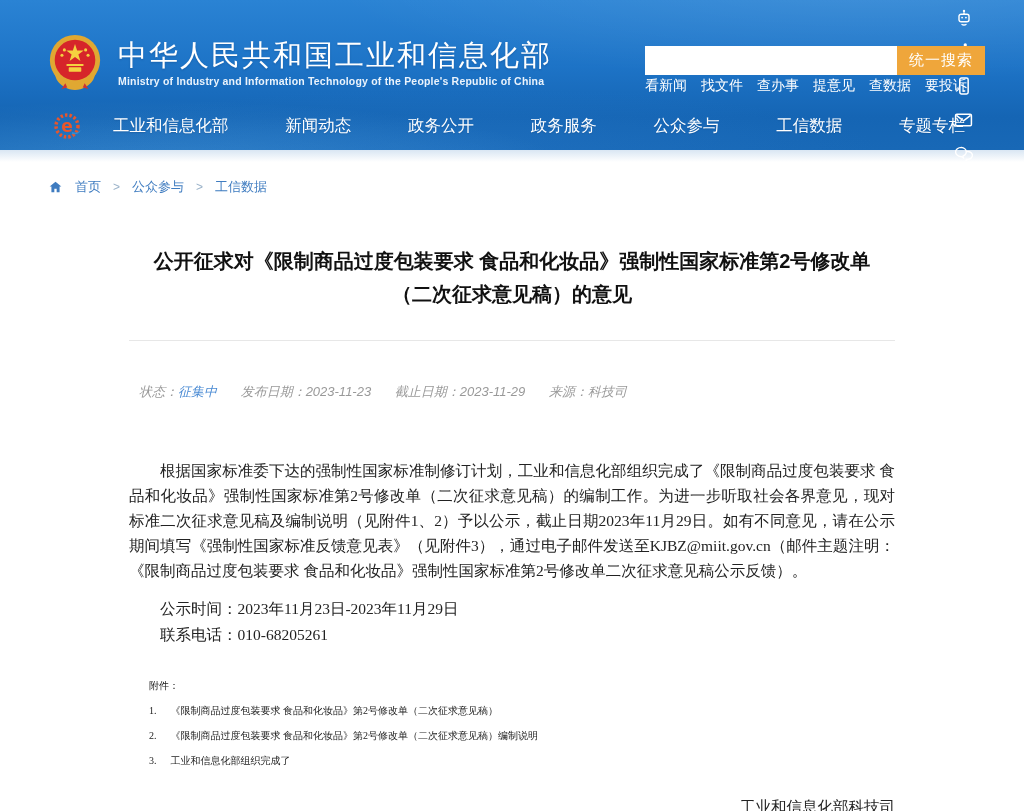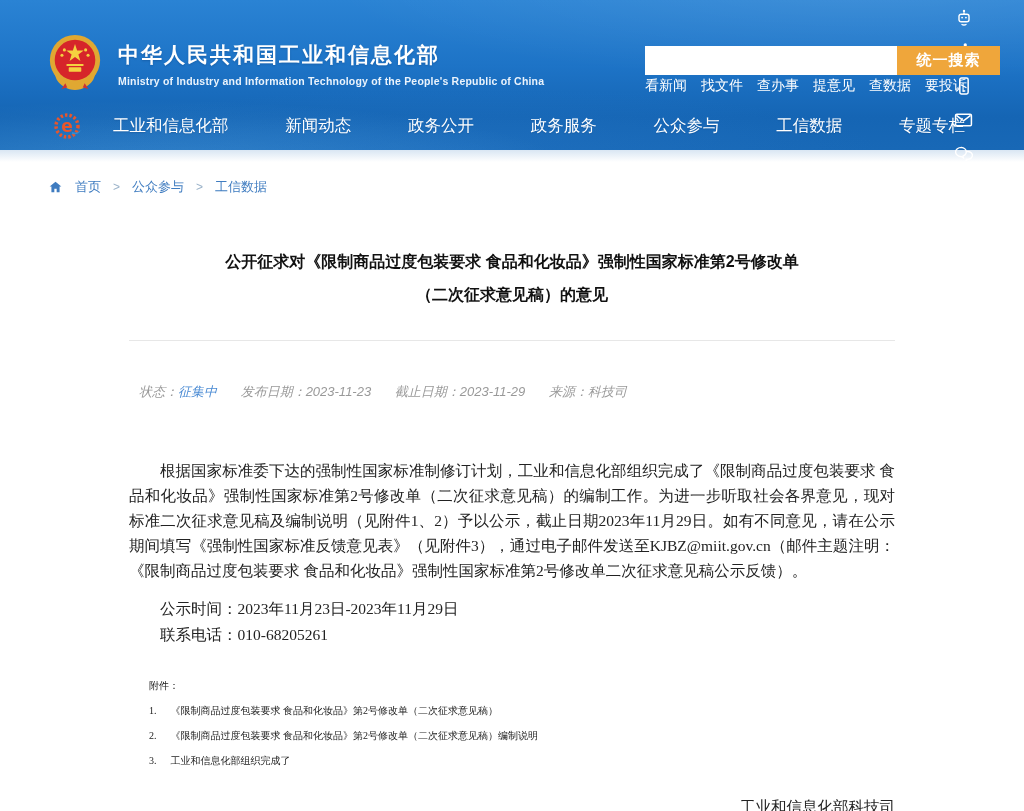--- a/index.html
+++ b/index.html
@@ -16,29 +16,29 @@
   }
   .topbar { position:absolute; top:7px; right:36px; display:flex; align-items:center;
     gap:13px; color:#fff; font-size:12px;flex-direction:column; }
   .topbar .ticon { width:21px; height:21px; display:inline-flex; align-items:center; justify-content:center; cursor:pointer; }
   .topbar svg { display:block; }
   .rss-label { font-size:12px; color:#fff; cursor:pointer; }
 
   .brand { position:absolute; left:46px; top:33px; display:flex; align-items:center; }
   .emblem { width:58px; height:58px; }
   .brand-text { margin-left:14px; color:#fff; }
-  .brand-title { font-size:21px; font-weight:bold; letter-spacing:2px; line-height:34px;
+  .brand-title { font-size:29px; font-weight:normal; letter-spacing:2px; line-height:34px;
     text-shadow:0 1px 2px rgba(0,40,90,.25); }
   .brand-sub { font-size:10.5px; margin-top:3px; letter-spacing:.2px; color:#eaf3fc; font-weight:bold; }
 
   .searchbox { position:absolute; left:645px; top:46px; display:flex; }
   .search-input { width:252px; height:29px; border:none; outline:none; padding:0 8px;
     font-size:14px; background:#fff; }
-  .search-btn { width:103px; height:29px; border:none; background:#efa63b; color:#fff;
-    font-size:15px; font-weight:bold; cursor:pointer; letter-spacing:1px; }
+  .search-btn { width:88px; height:29px; border:none; background:#efa63b; color:#fff;
+    font-size:15px; font-weight:normal; cursor:pointer; letter-spacing:1px; }
   .quicklinks { position:absolute; left:645px; top:77px; display:flex; gap:14px;
     color:#fff; font-size:14px; }
   .quicklinks span { cursor:pointer; }
 
   .mainnav { position:absolute; left:0; right:0; bottom:0; height:48px;
     display:flex; align-items:center; }
   .nav-logo { position:absolute; left:52px; top:8px; width:32px; height:32px; }
   .nav-items { display:flex; justify-content:space-between; width:852px; margin-left:113px;
     color:#fff; font-size:16.5px; }
   .nav-items span { cursor:pointer; white-space:nowrap; text-shadow:0 1px 1px rgba(0,40,90,.2); }
@@ -47,21 +47,21 @@
 
   
   .breadcrumb { display:flex; align-items:center; gap:12px; margin:16px 0 0 48px;
     font-size:13px; color:#3f7cc0; }
   .breadcrumb .crumb { cursor:pointer; color:#3f7cc0; }
   .breadcrumb .sep { color:#9ab2c9; font-size:12px; }
   .home-ic { width:15px; height:14px; display:inline-block; }
 
   
   .content { width:766px; margin:0 auto; }
-  .art-title { margin-top:49px; text-align:center; font-size:16px; font-weight:bold;
+  .art-title { margin-top:49px; text-align:center; font-size:20px; font-weight:bold;
     color:#111; line-height:33px; }
   .divider { border-top:1px solid #e7e7e7; margin-top:29px; }
   .meta { margin-top:42px; text-align:left; font-size:13px; color:#999;font-style:italic; }
   .meta .seg { margin:0 10px; }
   .meta .status-val { color:#4b8bd4; }
 
   .serif { font-family:"Liberation Serif","DejaVu Serif",serif; }
   .art-body { margin-top:57px; font-size:15.5px; color:#222; line-height:25px;
     text-align:justify; text-indent:2em; }
   .info-line { font-size:15.5px; color:#222; line-height:26px; text-indent:2em; }

